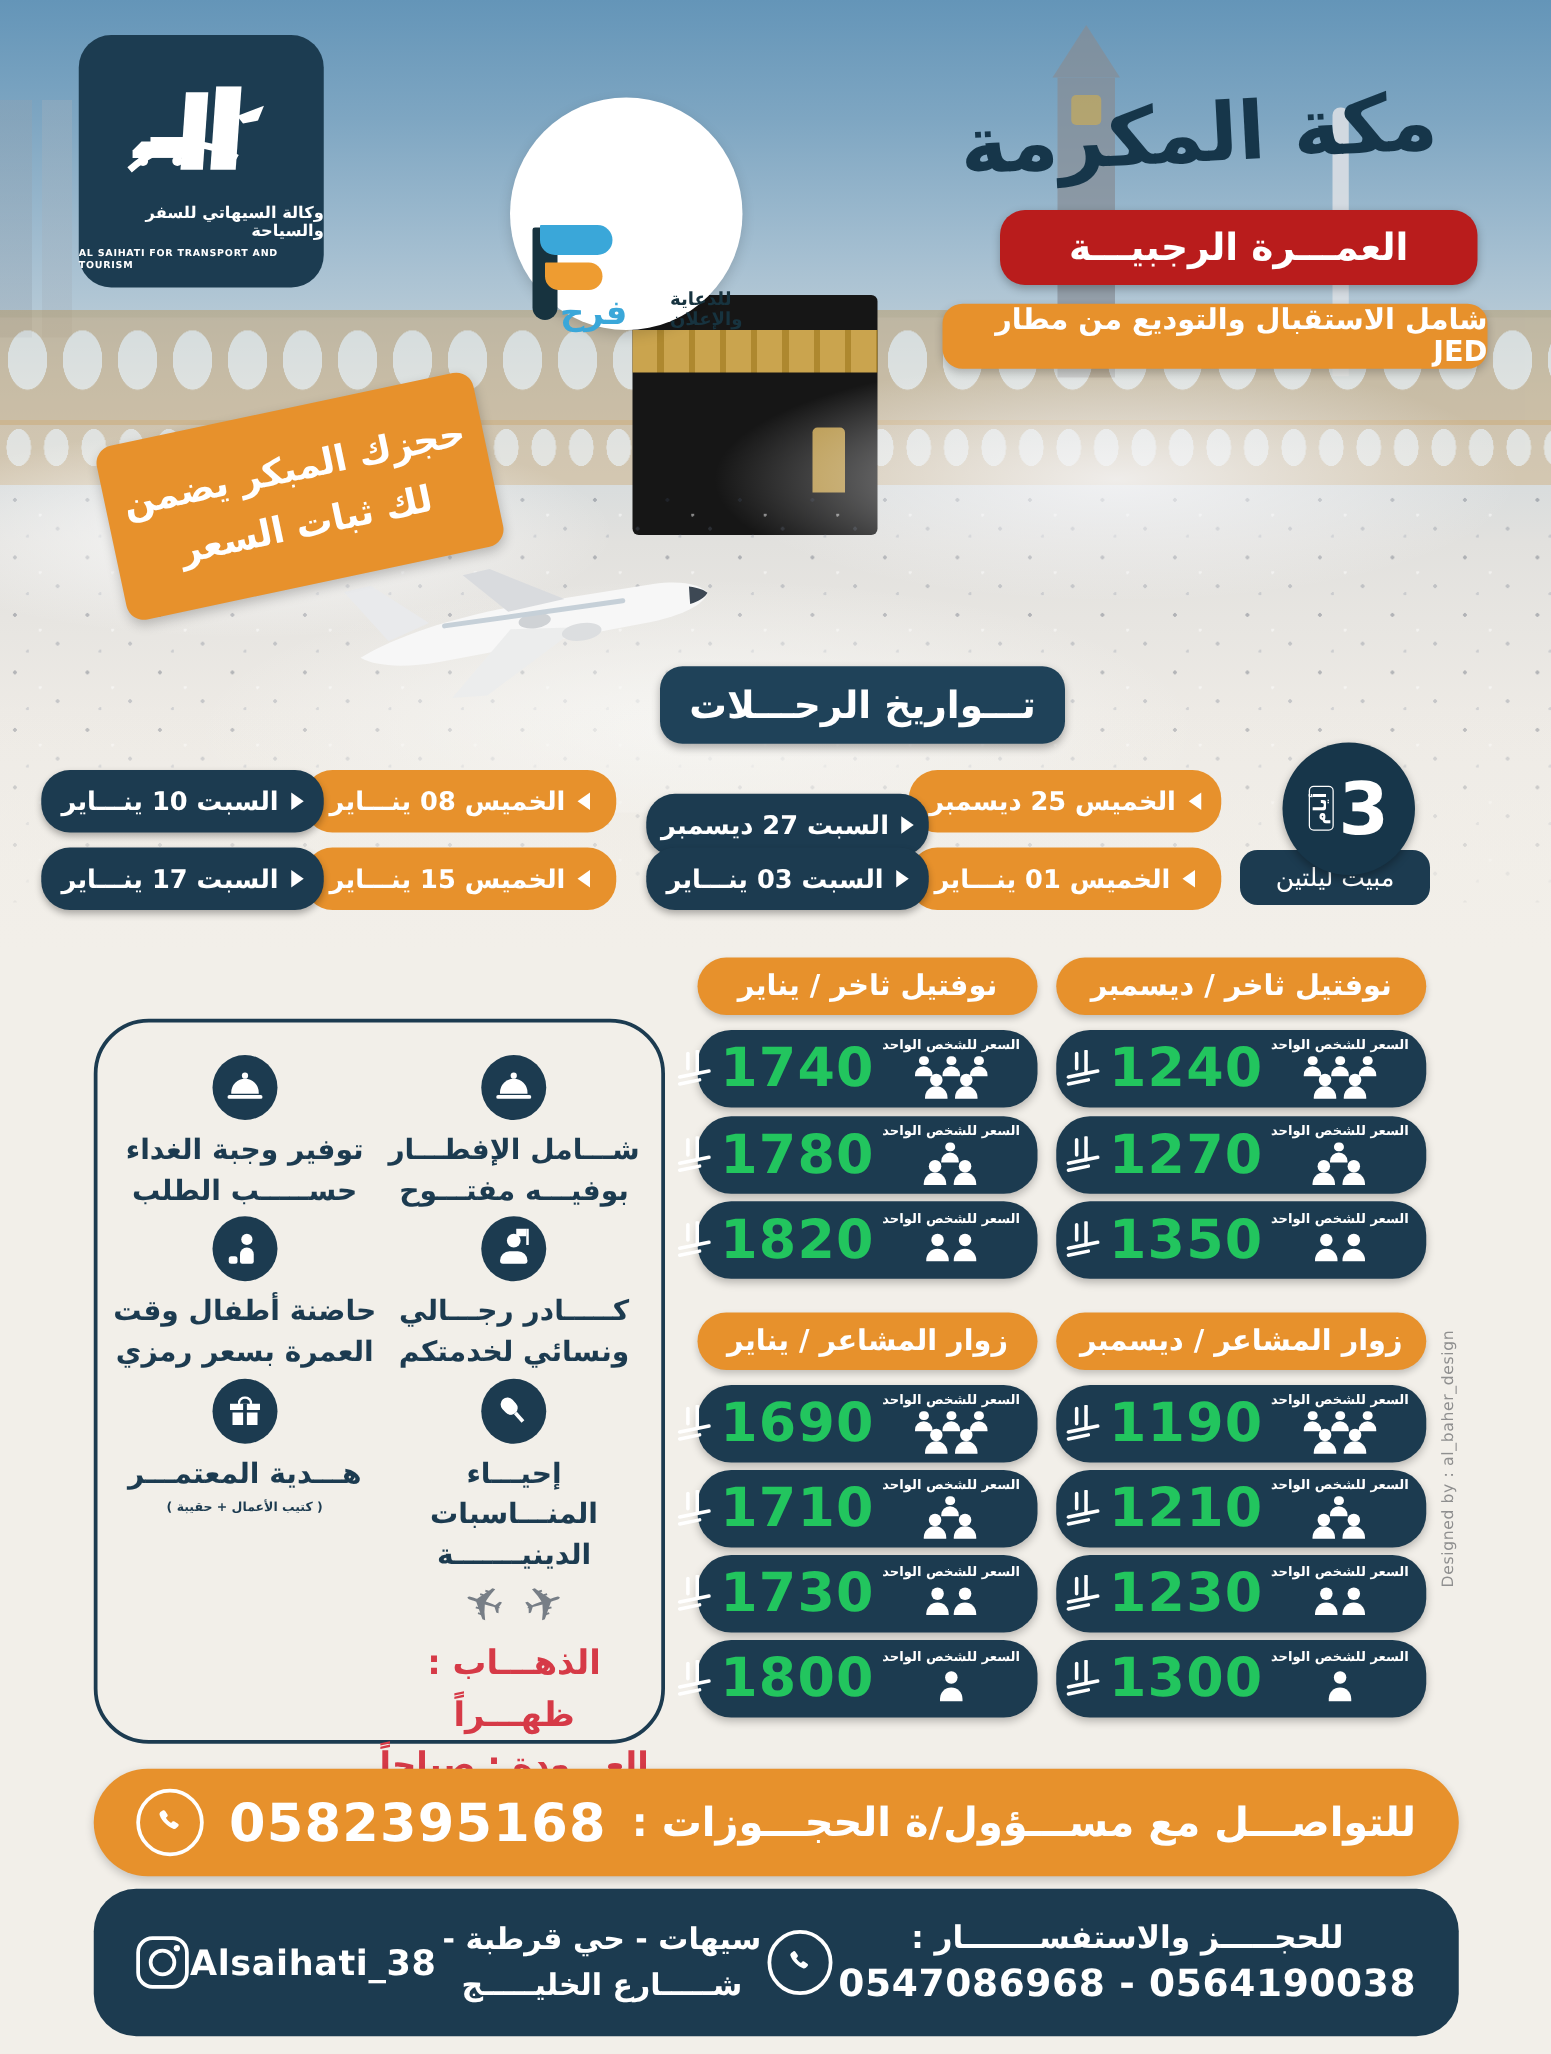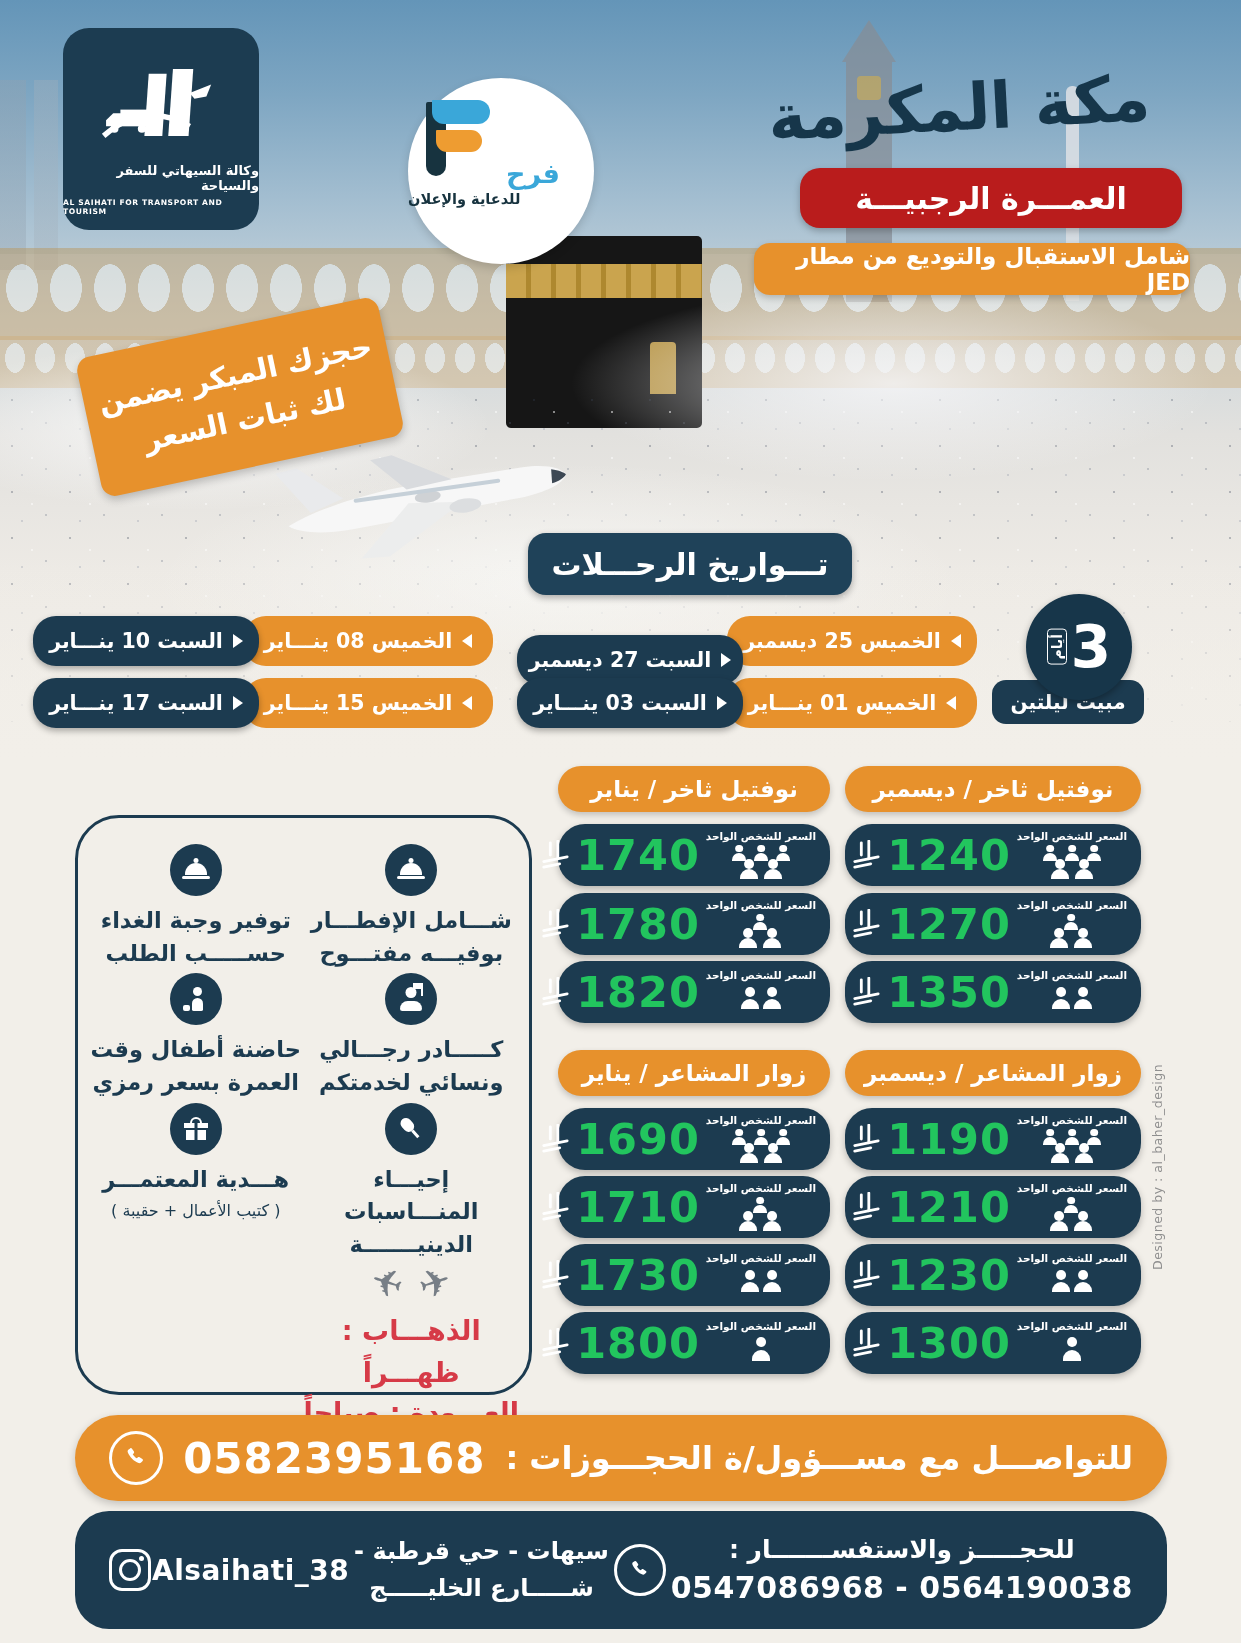--- a/index.html
+++ b/index.html
@@ -45,21 +45,21 @@
   
   .brandbox{position:absolute;left:63px;top:28px;width:196px;height:202px;background:#1c3c51;
     border-radius:26px;display:flex;flex-direction:column;align-items:center;justify-content:flex-end;
     padding-bottom:14px;box-sizing:border-box;z-index:5;}
   .brand-ar{color:#fff;font-size:13px;font-weight:700;direction:rtl;margin-bottom:5px;}
   .brand-en{color:#fff;font-size:7.6px;letter-spacing:.6px;font-weight:700;}
   .brand-svg{margin-bottom:8px;}
 
   
   .farah{position:absolute;left:408px;top:78px;width:186px;height:186px;background:#fff;border-radius:50%;
-    z-index:5;box-shadow:0 4px 10px rgba(0,0,0,.15);display:flex;flex-direction:column;align-items:flex-start;}
+    z-index:5;box-shadow:0 4px 10px rgba(0,0,0,.15);display:flex;align-items:flex-end;}
   .fmark{position:relative;width:96px;height:86px;margin-top:20px;}
   .fmark .spine{position:absolute;left:18px;top:4px;width:20px;height:74px;background:#17333f;border-radius:3px 3px 16px 16px;}
   .fmark .leafb{position:absolute;left:24px;top:2px;width:58px;height:24px;background:#3aa7d9;border-radius:2px 28px 28px 28px;}
   .fmark .leafo{position:absolute;left:28px;top:32px;width:46px;height:22px;background:#ee9c31;border-radius:2px 24px 24px 24px;}
   .fname{color:#3aa7d9;font-size:27px;font-weight:800;line-height:1;margin-top:-24px;align-self:flex-end;margin-right:34px;}
   .ftag{color:#17333f;font-size:14.5px;font-weight:800;margin-top:4px;}
 
   .callig{position:absolute;left:736px;top:38px;width:446px;height:140px;display:flex;align-items:center;
     justify-content:center;color:#16364a;font-size:64px;font-weight:800;transform:rotate(-3deg);direction:rtl;z-index:4;}
   .title-banner{position:absolute;left:800px;top:168px;width:382px;height:60px;background:#b91c1c;border-radius:20px;
@@ -76,35 +76,35 @@
   
   .dates-banner{position:absolute;left:528px;top:533px;width:324px;height:62px;background:#1f4259;border-radius:18px;
     color:#fff;font-size:30px;font-weight:800;display:flex;align-items:center;justify-content:center;direction:rtl;z-index:4;
     box-shadow:0 3px 7px rgba(0,0,0,.3);}
   .dur-circle{position:absolute;left:1026px;top:594px;width:106px;height:106px;background:#17364a;border-radius:50%;
     display:flex;align-items:center;justify-content:center;gap:4px;z-index:5;box-shadow:0 3px 7px rgba(0,0,0,.3);}
   .dur-num{color:#fff;font-size:58px;font-weight:800;line-height:1;}
   .dur-unit{color:#fff;font-size:14px;font-weight:700;writing-mode:vertical-rl;transform:rotate(180deg);
     border:1.5px solid #fff;border-radius:4px;padding:4px 1px;}
   .nights{position:absolute;left:992px;top:680px;width:152px;height:44px;background:#1c3b50;border-radius:14px;
-    color:#fff;font-size:20px;font-weight:700;display:flex;align-items:center;justify-content:center;direction:rtl;z-index:4;}
+    color:#fff;font-size:20px;font-weight:400;display:flex;align-items:center;justify-content:center;direction:rtl;z-index:4;}
   .dpill{position:absolute;height:50px;border-radius:23px;display:flex;align-items:center;justify-content:center;
     gap:10px;font-weight:700;font-size:20.5px;color:#fff;direction:rtl;}
   .dpill.or{background:#e7912c;z-index:3;}
   .dpill.nv{background:#1c3b50;z-index:4;box-shadow:0 3px 6px rgba(0,0,0,.3);}
   .tri-l{width:0;height:0;border-top:7px solid transparent;border-bottom:7px solid transparent;border-right:10px solid #fff;}
   .tri-r{width:0;height:0;border-top:7px solid transparent;border-bottom:7px solid transparent;border-left:10px solid #fff;}
 
   
   .fpanel{position:absolute;left:75px;top:815px;width:457px;height:580px;border:3px solid #1c3b50;border-radius:44px;
     box-sizing:border-box;padding:26px 10px;display:grid;grid-template-columns:1fr 1fr;direction:rtl;row-gap:4px;}
   .fcell{display:flex;flex-direction:column;align-items:center;text-align:center;gap:8px;}
   .fic{width:52px;height:52px;border-radius:50%;background:#1c3b50;display:flex;align-items:center;justify-content:center;flex:none;}
   .ftext{font-weight:800;font-size:22.5px;color:#1c3b50;white-space:pre-line;line-height:1.45;}
-  .fsub{font-size:16px;font-weight:400;color:#1c3b50;margin-top:-2px;}
+  .fsub{font-size:10px;font-weight:700;color:#1c3b50;margin-top:-2px;}
   .redline{color:#d63a47;font-weight:800;font-size:27px;line-height:1.55;direction:rtl;}
   .planes2{display:flex;gap:16px;color:#777e86;font-size:38px;line-height:1;}
   .planes2 .p1{transform:rotate(-18deg);}
   .planes2 .p2{transform:scaleX(-1) rotate(-18deg);}
 
   
   .i-dome{position:relative;width:28px;height:18px;}
   .i-dome::before{content:"";position:absolute;left:3px;right:3px;top:2px;height:12px;border-radius:14px 14px 0 0;background:#fff;}
   .i-dome::after{content:"";position:absolute;left:0;right:0;bottom:0;height:3px;border-radius:2px;background:#fff;}
   .i-dome b{position:absolute;top:-3px;left:50%;transform:translateX(-50%);width:5px;height:5px;border-radius:50%;background:#fff;}

